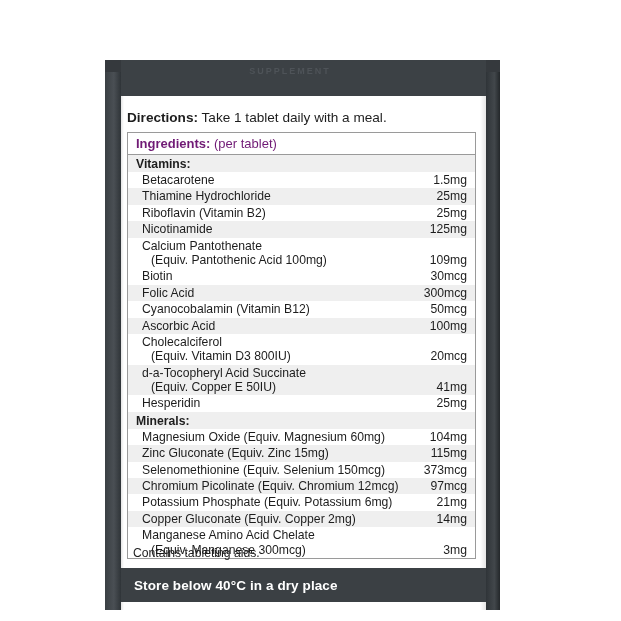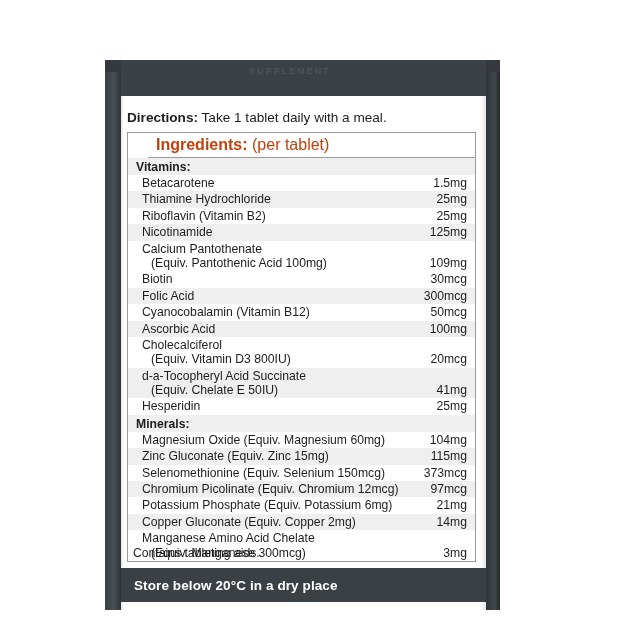--- a/index.html
+++ b/index.html
@@ -109,26 +109,25 @@
   .ing-block {
     position: absolute;
     left: 127px;
     top: 132px;
     width: 349px;
     border: 1px solid #9a9a9a;
     box-sizing: border-box;
     background: #ffffff;
   }
   .ing-header {
-    font-size: 16px;
-    color: #c2410c;
+    font-size: 13px;
+    color: #701a75;
     padding: 3px 8px 3px 8px;
     border-bottom: 1px solid #9a9a9a;
     background: #ffffff;
-    margin-left: 20px;
   }
   .ing-header b { font-weight: bold; }
   .sect-title {
     font-size: 12.2px;
     font-weight: bold;
     color: #1d1d1d;
     padding: 2px 8px 1px 8px;
     background: #efefef;
   }
   .rows { display: block; }
@@ -228,21 +227,21 @@
           </div>
           <div class="row shade">
             <div class="nm"><span>Ascorbic Acid</span></div>
             <div class="amt">100mg</div>
           </div>
           <div class="row">
             <div class="nm"><span>Cholecalciferol</span><span class="sub">(Equiv. Vitamin D3 800IU)</span></div>
             <div class="amt">20mcg</div>
           </div>
           <div class="row shade">
-            <div class="nm"><span>d-a-Tocopheryl Acid Succinate</span><span class="sub">(Equiv. Chelate E 50IU)</span></div>
+            <div class="nm"><span>d-a-Tocopheryl Acid Succinate</span><span class="sub">(Equiv. Copper E 50IU)</span></div>
             <div class="amt">41mg</div>
           </div>
           <div class="row">
             <div class="nm"><span>Hesperidin</span></div>
             <div class="amt">25mg</div>
           </div>
         </div>
         <div class="sect-title">Minerals:</div>
         <div class="rows">
           <div class="row">
@@ -273,16 +272,16 @@
             <div class="nm"><span>Manganese Amino Acid Chelate</span><span class="sub">(Equiv. Manganese 300mcg)</span></div>
             <div class="amt">3mg</div>
           </div>
         </div>
       </div>
   </div>
 
   <div class="contains">Contains tableting aids.</div>
 
   <div class="store-band">
-    <div class="store-text">Store below 20°C in a dry place</div>
+    <div class="store-text">Store below 40°C in a dry place</div>
   </div>
 
 </div>
 
 </body></html>

